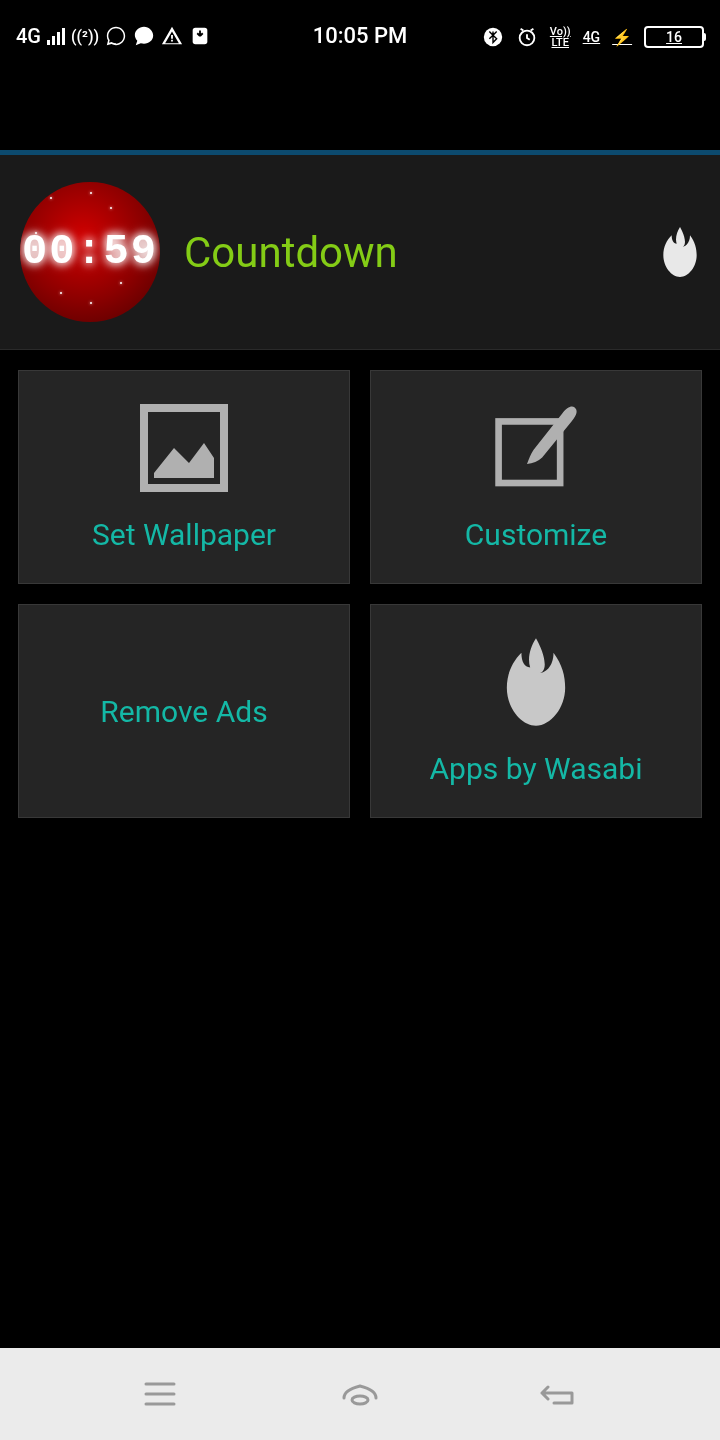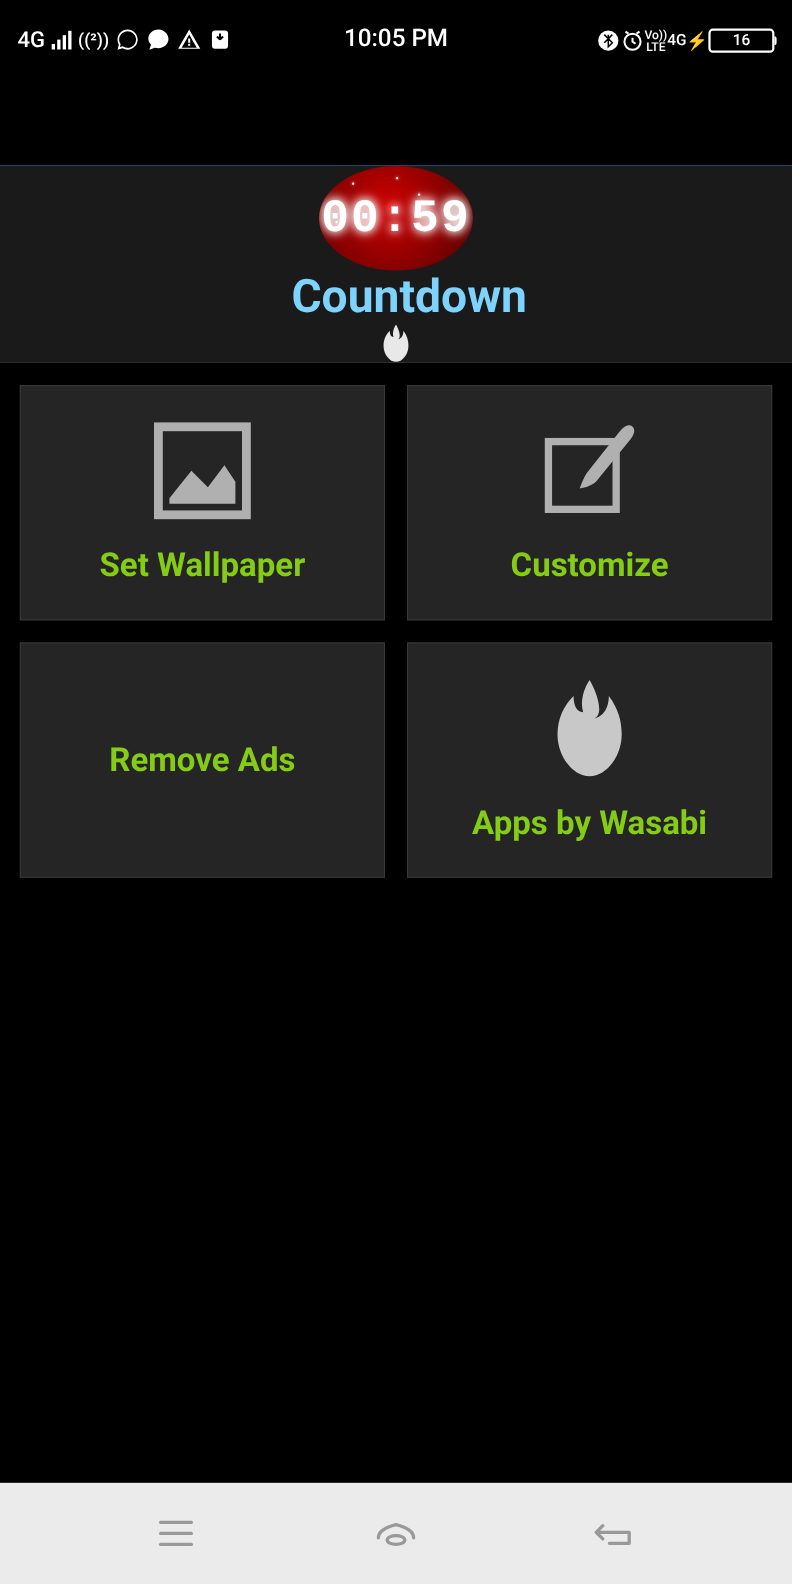--- a/index.html
+++ b/index.html
@@ -38,46 +38,46 @@
       position: absolute;
       left: 50%;
       transform: translateX(-50%);
       font-size: 22px;
       font-weight: 500;
     }
     
     .status-right {
       display: flex;
       align-items: center;
-      gap: 0;
+      gap: 12px;
       font-size: 16px;
+      text-decoration: underline;
     }
     
     .signal-icon {
       display: inline-flex;
       align-items: flex-end;
       gap: 2px;
       height: 18px;
     }
     
     .signal-bar {
       width: 3px;
       background: #fff;
     }
     
     .app-header {
       margin-top: 102px;
-      height: 180px;
+      height: 200px;
       background: #1a1a1a;
       display: flex;
       align-items: center;
       padding: 0 20px;
-      border-top: 1px solid #0c4a6e;
+      border-top: 5px solid #0c4a6e;
       border-bottom: 1px solid #2a2a2a;
-      flex-direction: column;
     }
     
     .countdown-logo {
       width: 140px;
       height: 140px;
       border-radius: 50%;
       background: radial-gradient(circle at 45% 40%, #d10000 0%, #8b0000 55%, #4a0000 100%);
       display: flex;
       align-items: center;
       justify-content: center;
@@ -97,23 +97,23 @@
     .sparkle {
       position: absolute;
       width: 2px;
       height: 2px;
       background: #fff;
       border-radius: 50%;
       box-shadow: 0 0 3px #fff;
     }
     
     .app-title {
-      color: #7dd3fc;
+      color: #84cc16;
       font-size: 42px;
-      font-weight: 700;
+      font-weight: 400;
       margin-left: 24px;
       flex: 1;
     }
     
     .flame-header {
       width: 40px;
       height: 50px;
     }
     
     .tile-grid {
@@ -137,23 +137,23 @@
     .tile-icon {
       width: 90px;
       height: 90px;
       display: flex;
       align-items: center;
       justify-content: center;
       margin-bottom: 24px;
     }
     
     .tile-label {
-      color: #84cc16;
+      color: #14b8a6;
       font-size: 30px;
-      font-weight: 700;
+      font-weight: 400;
     }
     
     .nav-bar {
       position: absolute;
       bottom: 0;
       left: 0;
       right: 0;
       height: 92px;
       background: #ebebeb;
       display: flex;

